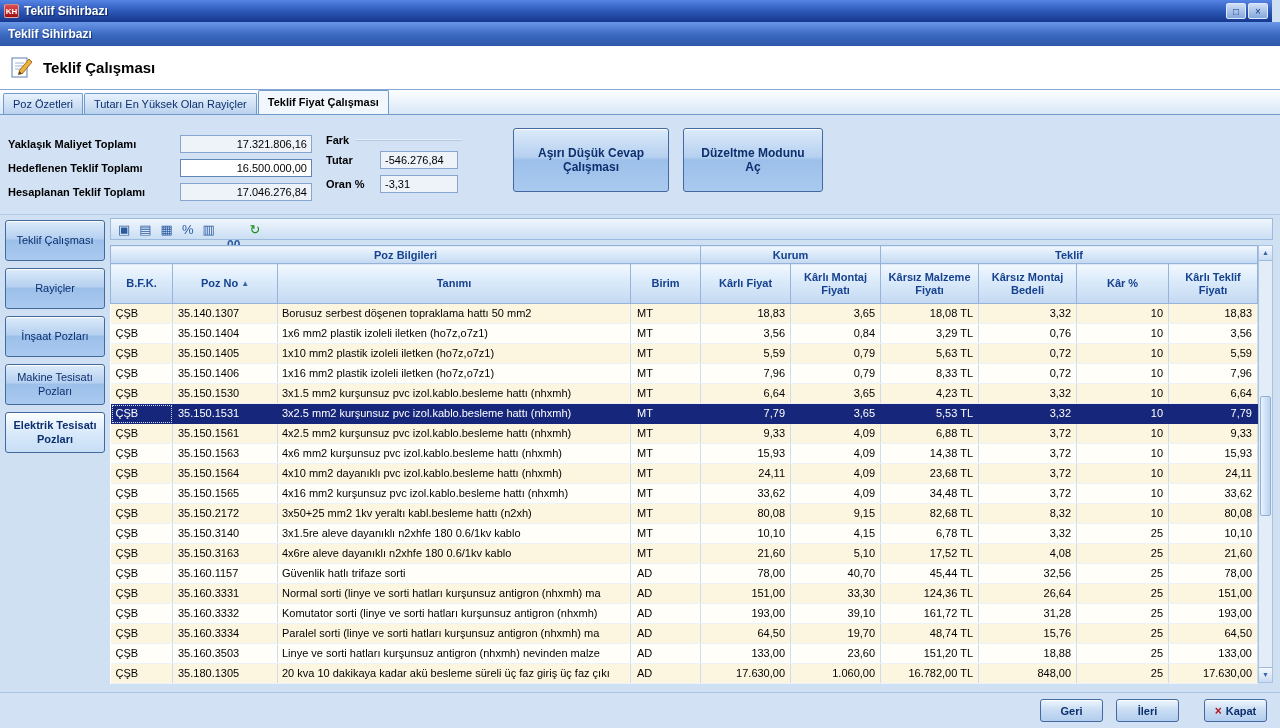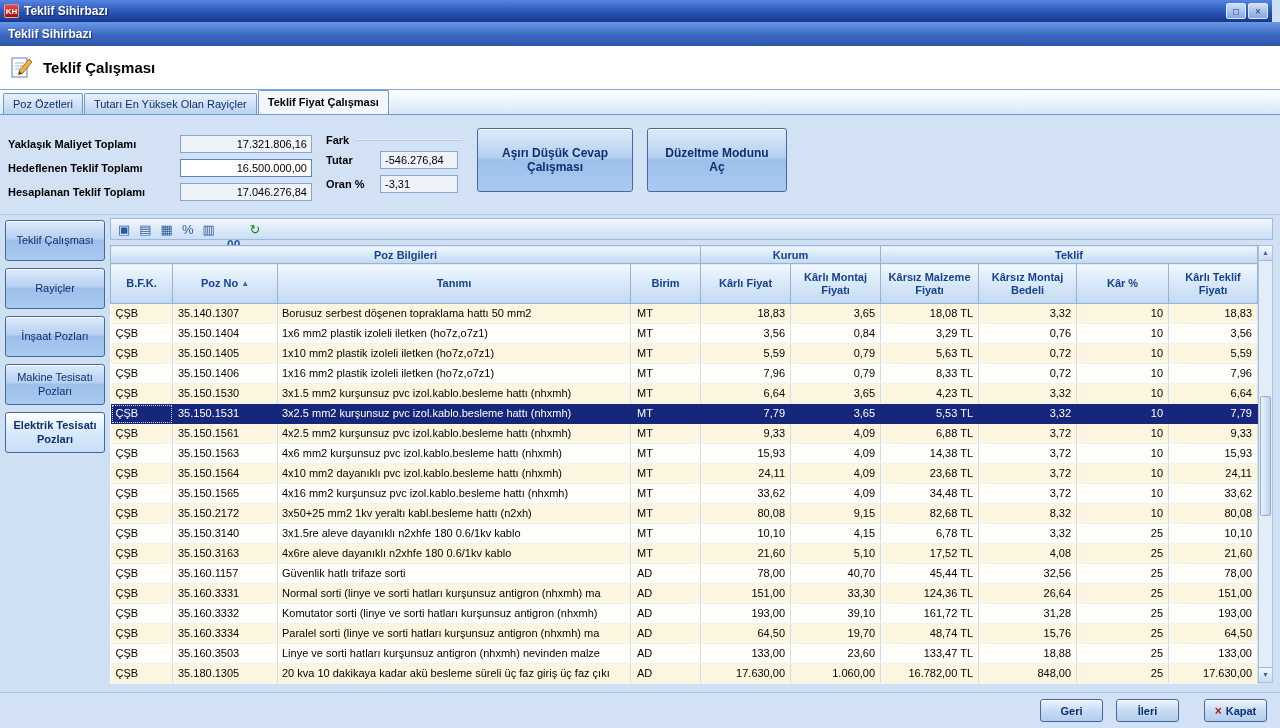--- a/index.html
+++ b/index.html
@@ -44,21 +44,21 @@
   .sum-box{width:132px;height:18px;line-height:16px;border:1px solid #86a5cf;background:#eef2f9;
     text-align:right;padding:0 4px;white-space:nowrap;}
   .sum-box.edit{background:#fff;border:1px solid #5f86ba;}
   .fark{position:absolute;left:326px;top:17px;width:136px;}
   .fark-title{font-weight:bold;display:flex;align-items:center;gap:6px;height:16px;}
   .fark-title .groove{flex:1;height:2px;background:linear-gradient(#fff,#9db9dd);}
   .fark-row{display:flex;align-items:center;height:24px;}
   .fark-label{width:54px;font-weight:bold;}
   .fark-box{width:78px;height:18px;line-height:16px;border:1px solid #86a5cf;background:#eef2f9;
     padding:0 4px;}
-  .sum-actions{position:absolute;left:477px;top:13px;display:flex;gap:14px;}
+  .sum-actions{position:absolute;left:513px;top:13px;display:flex;gap:14px;}
   .bigbtn{width:156px;height:64px;border:1px solid #44699f;border-radius:3px;
     background:linear-gradient(180deg,#dcebfa 0%,#b6d0f0 45%,#9cc0ea 50%,#aac9ef 100%);
     box-shadow:inset 0 1px 0 #fff;color:#0d2f6e;font-weight:bold;font-size:12px;padding:4px 10px;}
   .bigbtn:nth-child(2){width:140px;}
 
   
   .sidebar{position:absolute;left:5px;top:220px;width:100px;display:flex;flex-direction:column;gap:7px;}
   .side-btn{min-height:41px;border:1px solid #44699f;border-radius:3px;
     background:linear-gradient(180deg,#dcebfa 0%,#b6d0f0 45%,#9cc0ea 50%,#aac9ef 100%);
     box-shadow:inset 0 1px 0 #fff;color:#0d2f6e;font-size:11px;padding:3px 2px;line-height:1.25;}
@@ -435,21 +435,21 @@
           <td class="c8">25</td>
           <td class="c9">64,50</td>
         </tr>
         <tr class="even">
           <td class="c0">ÇŞB</td>
           <td class="c1">35.160.3503</td>
           <td class="c2">Linye ve sorti hatları kurşunsuz antigron (nhxmh) nevinden malze</td>
           <td class="c3">AD</td>
           <td class="c4">133,00</td>
           <td class="c5">23,60</td>
-          <td class="c6">133,47 TL</td>
+          <td class="c6">151,20 TL</td>
           <td class="c7">18,88</td>
           <td class="c8">25</td>
           <td class="c9">133,00</td>
         </tr>
         <tr class="odd">
           <td class="c0">ÇŞB</td>
           <td class="c1">35.180.1305</td>
           <td class="c2">20 kva 10 dakikaya kadar akü besleme süreli üç faz giriş üç faz çıkı</td>
           <td class="c3">AD</td>
           <td class="c4">17.630,00</td>

